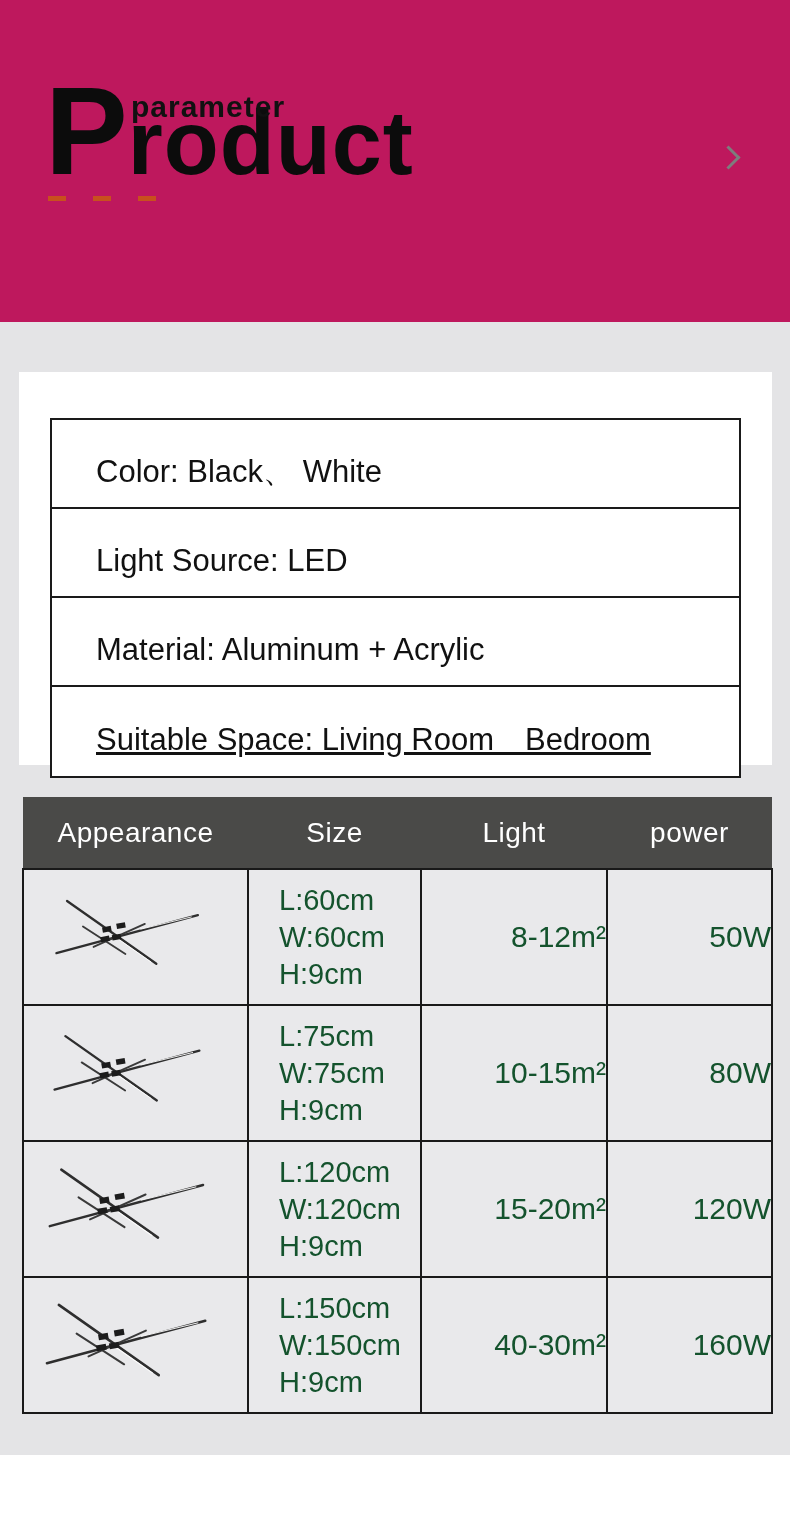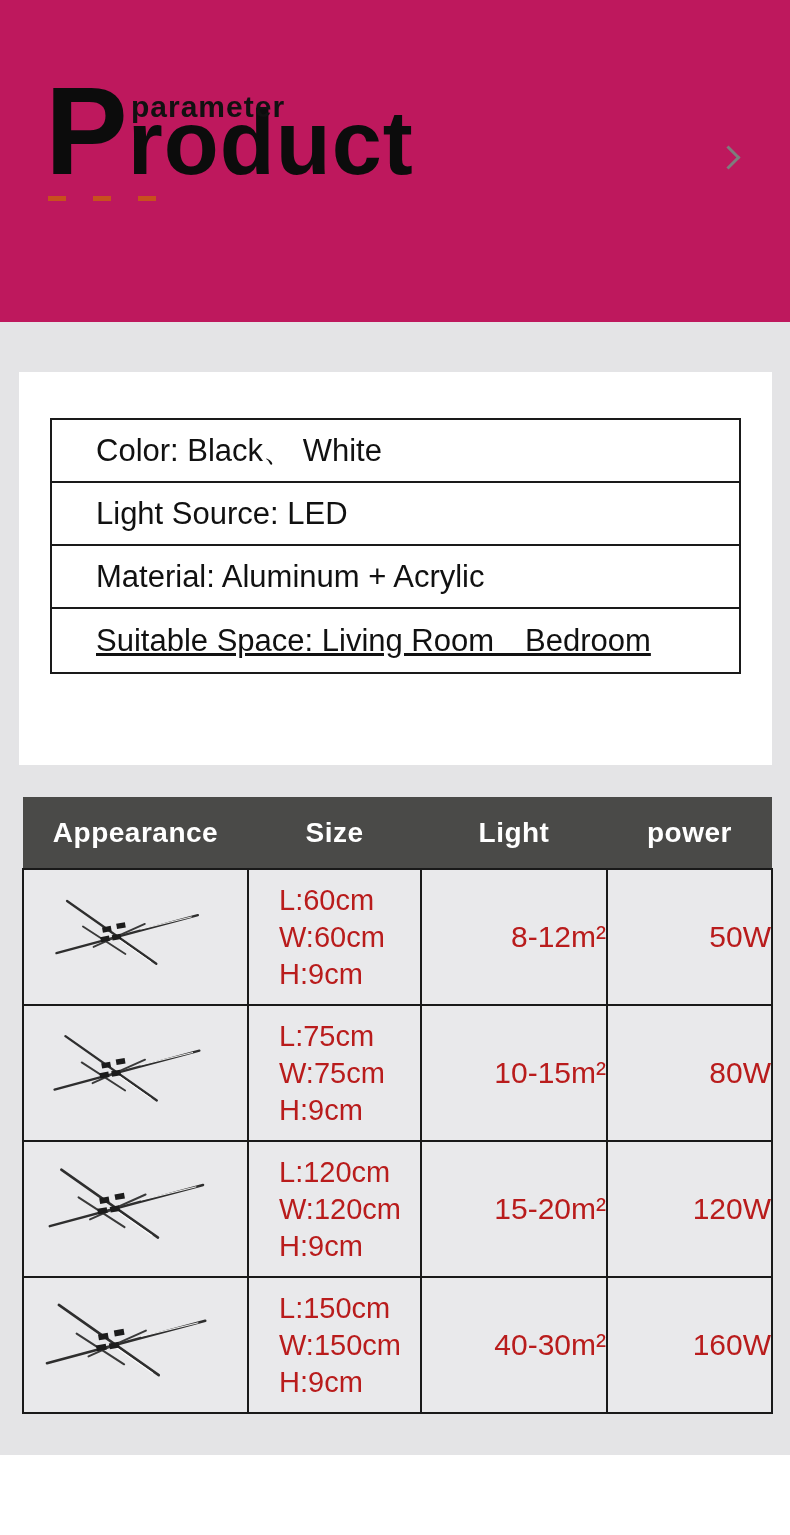--- a/index.html
+++ b/index.html
@@ -75,54 +75,55 @@
     margin:0 18px 0 19px;
     height:393px;
     background:#ffffff;
     padding:46px 31px;
   }
   .spec-table {
     border:2px solid #1a1a1a;
     background:#ffffff;
   }
   .spec-row {
-    height:63px;
+    height:73px;
     display:flex;
     align-items:center;
     padding-left:44px;
     border-bottom:2px solid #1a1a1a;
     font-size:31px;
     color:#111111;
+    margin-top:16px;
   }
   .spec-row:last-child { border-bottom:none;text-decoration:underline; }
 
   
   table.size-table {
     margin:32px 0 0 22px;
     width:749px;
     border-collapse:collapse;
     table-layout:fixed;
   }
   .size-table th {
     height:72px;
     background:#4a4a48;
     color:#ffffff;
-    font-weight:bold;
+    font-weight:normal;
     font-size:28px;
     letter-spacing:0.5px;
     border:none;
     text-align:center;
     vertical-align:middle;
   }
   .size-table td {
     height:136px;
     background:#e9e9eb;
     border:2px solid #191919;
     font-size:30px;
-    color:#b91c1c;
+    color:#14532d;
     vertical-align:middle;
     margin-left:24px;
   }
   td.c-app { text-align:center; }
   td.c-size { padding-left:30px; }
   td.c-size div { line-height:37px; font-size:29px; }
   td.c-area, td.c-power { text-align:right; }
   .lamp { display:inline-block; vertical-align:middle; }
   tr.r0 .lamp { width:168px; }
   tr.r1 .lamp { width:172px; }

